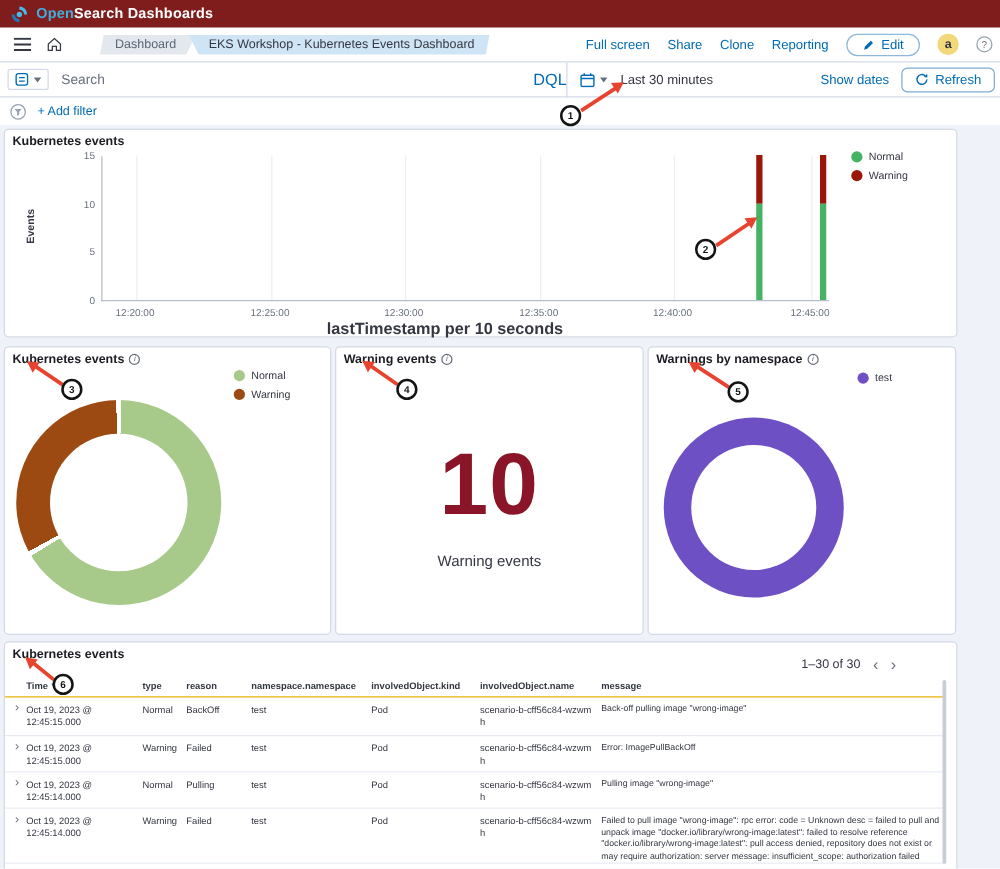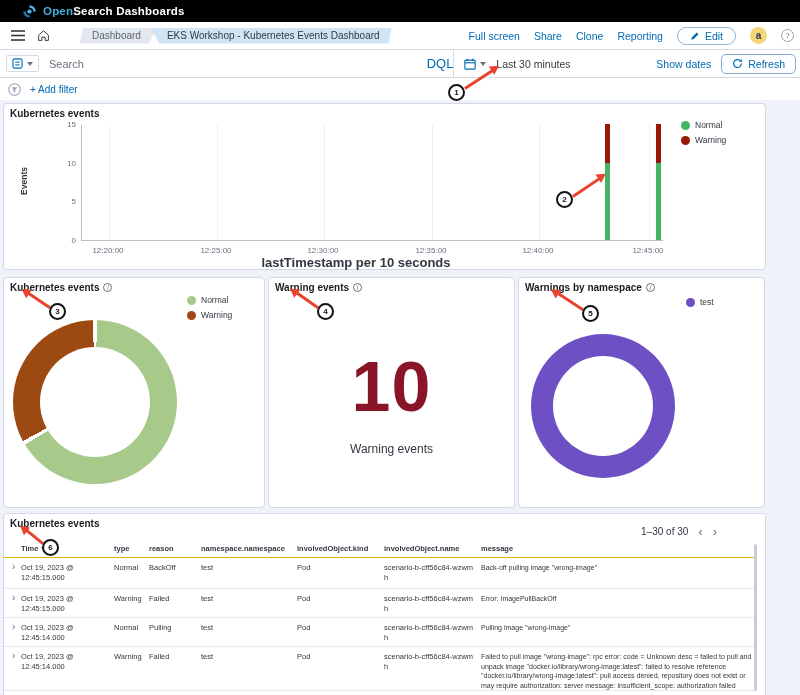--- a/index.html
+++ b/index.html
@@ -1,20 +1,20 @@
 <!DOCTYPE html>
 <html><head>
 <meta charset="utf-8">
 <style>
   * { margin:0; padding:0; box-sizing:border-box; }
   body { font-family:"Liberation Sans", sans-serif; background:#fff; }
   .screen { position:relative; width:800px; height:695px; overflow:hidden; background:#fff; }
 
   
-  .top-header { position:absolute; left:0; top:0; width:800px; height:22px; background:#000000; display:flex; align-items:center; padding-left:22px; z-index:10; }
+  .top-header { position:absolute; left:0; top:0; width:800px; height:22px; background:#7f1d1d; display:flex; align-items:center; padding-left:8px; z-index:10; }
   .brand { display:flex; align-items:center; gap:6px; }
   .brand-text { font-size:11.5px; font-weight:700; letter-spacing:.2px; color:#fff; }
   .brand-open { color:#41aede; }
 
   
   .nav-bar { position:absolute; left:0; top:22px; width:800px; height:28px; background:#fff; border-bottom:1px solid #d3dae6; display:flex; align-items:center; z-index:9; }
   .nav-left { display:flex; align-items:center; gap:12px; padding-left:11px; }
   .crumbs { display:flex; align-items:center; margin-left:18px; }
   .crumb { height:16px; display:flex; align-items:center; font-size:10px; padding:0 12px; }
   .crumb-1 { background:#e3e8ef; color:#5c6573; clip-path:polygon(3px 0, 100% 0, calc(100% - 8px) 100%, 0 100%); padding-right:16px; }

